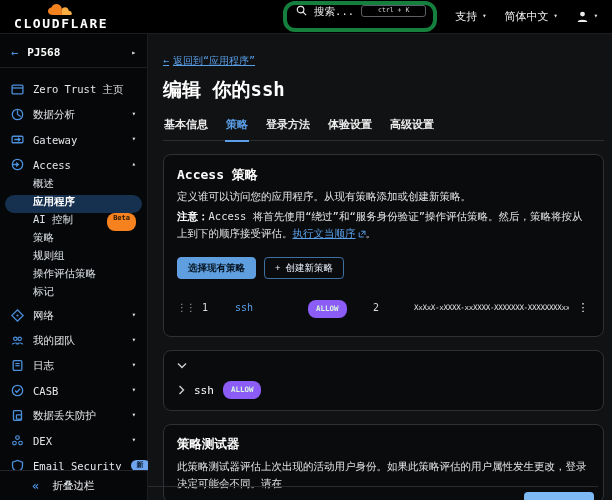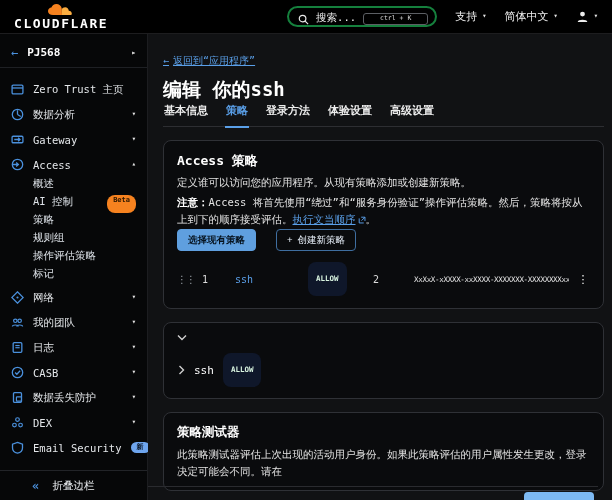--- a/index.html
+++ b/index.html
@@ -9,21 +9,21 @@
   html,body{background:#000;}
   body{font-family:"DejaVu Sans Mono","DejaVu Sans",sans-serif;}
   .app{position:relative;width:612px;height:500px;background:#000;overflow:hidden;color:#e6e6e6;}
 
   
   .topbar{height:34px;display:flex;align-items:center;background:#000;border-bottom:1px solid #1d1d1f;padding:0 14px;}
   .logo{display:flex;flex-direction:column;align-items:center;line-height:1;cursor:pointer;}
   .logo svg{display:block;}
   .logo-text{font-size:13px;font-weight:bold;letter-spacing:1.6px;color:#fff;margin-top:1px;}
   .topbar-right{margin-left:auto;display:flex;align-items:center;gap:18px;}
-  .search-pill{display:flex;align-items:flex-end;gap:7px;border:2px solid #15803d;border-radius:12px;height:21px;padding:0 7px 0 9px;cursor:text;}
+  .search-pill{display:flex;align-items:flex-start;gap:7px;border:4px solid #15803d;border-radius:12px;height:31px;padding:0 7px 0 9px;cursor:text;}
   .search-ph{font-size:10.5px;color:#ededed;}
   .kbd{border:1px solid #5c5f64;border-radius:3px;font-size:6.5px;color:#d8d8d8;padding:1px 16px;line-height:1.2;}
   .top-menu{display:flex;align-items:center;gap:5px;font-size:11px;color:#f2f2f2;cursor:pointer;}
   .caret{font-size:7px;color:#e8e8e8;line-height:1;}
 
   
   .body{display:flex;height:466px;}
 
   
   .sidebar{width:148px;background:#060708;border-right:1px solid #1c1d20;position:relative;flex-shrink:0;}
@@ -41,44 +41,44 @@
   .badge-beta{background:var(--brand-orange);color:#2a1600;}
   .badge-new{background:#6ea5ee;color:#081526;}
   .nav-item .badge + .caret{margin-left:6px;}
   .collapse-row{position:absolute;bottom:0;left:0;right:0;height:30px;border-top:1px solid #222428;display:flex;align-items:center;justify-content:center;font-size:10.5px;color:#eceff2;cursor:pointer;background:#060708;}
   .collapse-icon{position:absolute;left:32px;color:var(--accent-blue);font-size:12px;font-weight:bold;}
 
   
   .main{flex:1;position:relative;background:#111214;padding:15px 8px 0 15px;overflow:hidden;}
   .back-link{display:inline-flex;align-items:center;gap:4px;color:#5a9fe8;font-size:10px;text-decoration:underline;cursor:pointer;}
   .page-title{font-size:19px;font-weight:bold;color:#fff;margin:9px 0 0;}
-  .tabs{display:flex;gap:16px;border-bottom:1px solid #2d2e32;}
+  .tabs{display:flex;gap:16px;border-bottom:1px solid #2d2e32;margin-top:14px;}
   .tab{font-size:11px;font-weight:bold;color:#ececec;padding:0 1px 8px;cursor:pointer;}
   .tab.active{color:#5a9fe8;box-shadow:0 2px 0 0 #5a9fe8;}
 
   .card{background:#0a0b0d;border:1px solid #2f3136;border-radius:8px;margin-top:13px;padding:11px 13px;}
   .card-title{font-size:13px;font-weight:bold;color:#fff;}
   .card-desc{font-size:10.5px;color:#e3e3e3;line-height:1.55;margin-top:4px;}
   .note b{color:#fff;}
   .link{color:#5a9fe8;text-decoration:underline;cursor:pointer;}
   .ext-icon{display:inline-block;vertical-align:-1px;margin-left:2px;}
 
-  .btn-row{display:flex;gap:20px;margin:2px 0 4px;}
+  .btn-row{display:flex;gap:8px;margin:16px 0 4px;}
   .btn{font-size:9.5px;border-radius:4px;padding:4px 10px;cursor:pointer;line-height:1.3;}
   .btn-primary{background:#5f9fdf;border:1px solid #5f9fdf;color:#06131f;font-weight:bold;}
   .btn-outline{background:transparent;border:1px solid #3f6ea0;color:#e9f1fb;display:inline-flex;align-items:center;gap:5px;}
 
   .policy-table{margin-top:10px;}
   .pt-row{display:grid;grid-template-columns:18px 26px 66px 58px 34px 1fr 14px;column-gap:7px;align-items:center;}
   .pt-head{padding:4px 0 7px;border-bottom:1px solid #3a3c41;}
   .pt-head span{font-size:9px;font-weight:bold;color:#fff;}
   .pt-body{height:36px;}
   .drag-dots{color:#9aa0a6;font-size:10px;letter-spacing:-1px;cursor:grab;text-align:center;}
   .cell{font-size:10px;color:#dcdcdc;}
-  .allow-badge{background:#0f172a;color:#d9f4e0;font-size:7.5px;font-weight:bold;border-radius:8px;padding:12px 8px;display:inline-block;line-height:1.3;}
+  .allow-badge{background:#8b5cf6;color:#d9f4e0;font-size:7.5px;font-weight:bold;border-radius:8px;padding:4px 8px;display:inline-block;line-height:1.3;}
   .policy-id{font-size:7.5px;letter-spacing:-0.3px;color:#e2e2e2;white-space:nowrap;overflow:hidden;}
   .kebab{color:#fff;font-size:11px;text-align:center;cursor:pointer;}
 
   .details-header{display:flex;align-items:center;gap:9px;font-size:12px;font-weight:bold;color:#fff;cursor:pointer;}
   .details-row{display:flex;align-items:center;gap:9px;margin-top:12px;padding-left:1px;cursor:pointer;}
   .details-name{font-size:11px;color:#fff;}
   .chev-svg{display:block;}
 
   .tester-title{font-size:12.5px;font-weight:bold;color:#fff;}
   .tester-desc{font-size:10.5px;color:#e3e3e3;line-height:1.6;margin-top:5px;}
@@ -170,20 +170,23 @@
                 <circle cx="6" cy="6" r="4.8" fill="none" stroke="#4a90dc" stroke-width="1.2"></circle>
                 <path d="M1.2 6 h5.4 M4.8 4.2 L6.8 6 L4.8 7.8" fill="none" stroke="#4a90dc" stroke-width="1.2"></path>
               </svg>
             </span>
           <span>Access</span>
           <span class="caret">▴</span>
         </div>
         <div class="nav-sub">
           <span>概述</span>
         </div>
+        <div class="nav-sub active">
+          <span>应用程序</span>
+        </div>
         <div class="nav-sub">
           <span>AI 控制</span>
           <span class="badge badge-beta">Beta</span>
         </div>
         <div class="nav-sub">
           <span>策略</span>
         </div>
         <div class="nav-sub">
           <span>规则组</span>
         </div>

